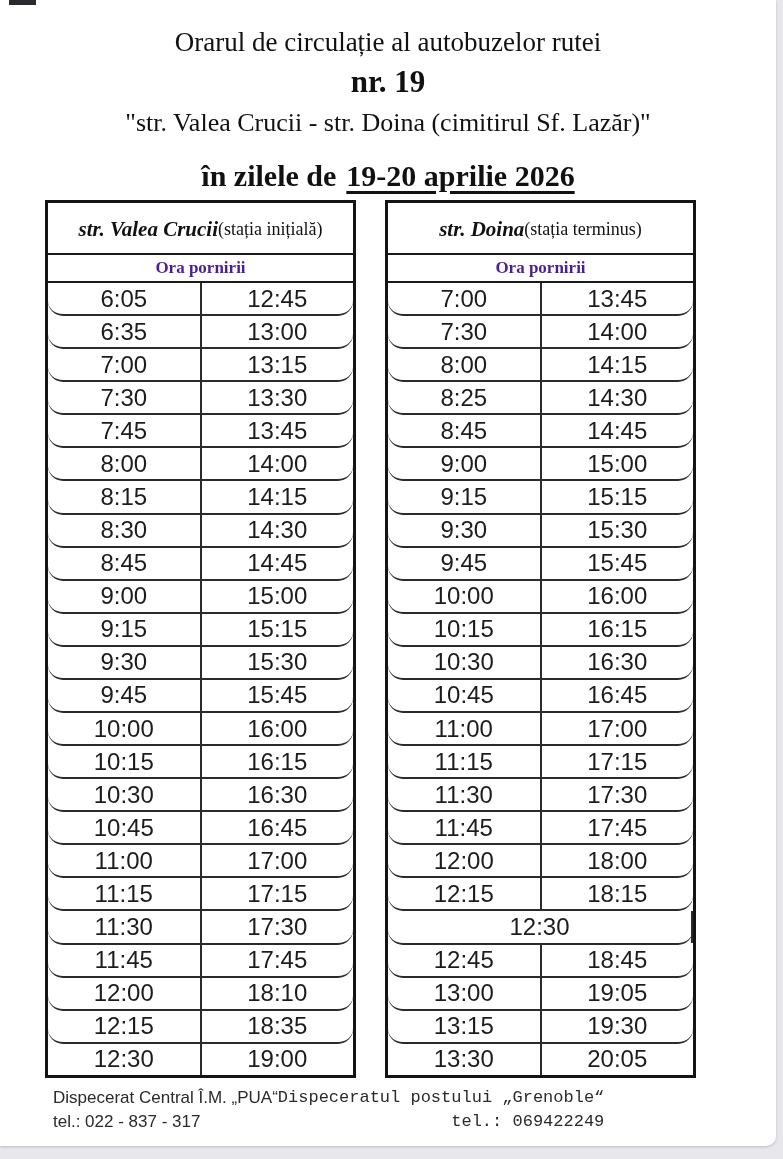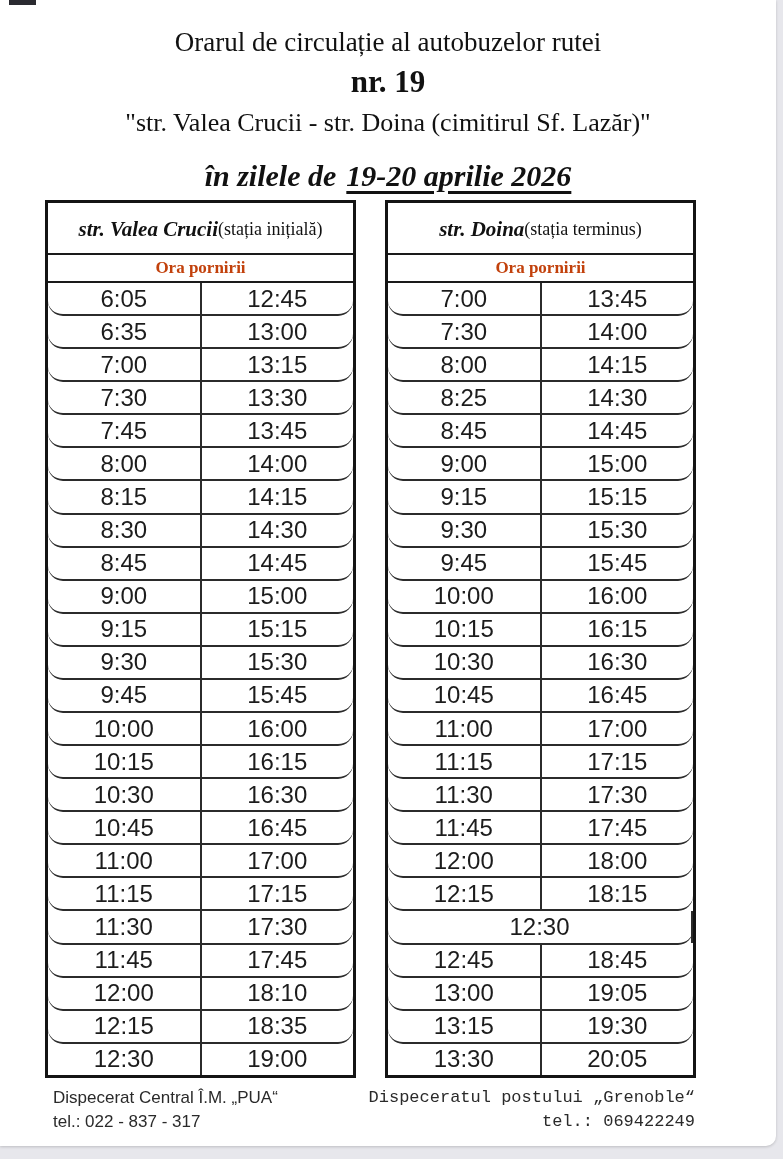--- a/index.html
+++ b/index.html
@@ -45,21 +45,20 @@
   }
   .route-line {
     margin-top: 8px;
     font-size: 26px;
     color: #111;
   }
   .date-line {
     margin-top: 21px;
     font-size: 30px;
     font-weight: bold;
-    font-style: italic;
     color: #111;
   }
   .date-underlined {
     text-decoration: underline;
     text-decoration-thickness: 3px;
     text-underline-offset: 5px;
     margin-left: 10px;
   }
 
   .sched-table {
@@ -97,21 +96,21 @@
     line-height: 18px;
   }
   .ora-cell {
     height: 28px;
     border-bottom: 2px solid #1a1a1a;
     display: flex;
     align-items: center;
     justify-content: center;
     font-size: 17px;
     font-weight: bold;
-    color: #c2410c;
+    color: #4c1d95;
   }
 
   .rows { flex: 1; display: flex; flex-direction: column; }
   .t-row {
     flex: 1;
     display: flex;
     border-bottom: 2px solid #2b2b2b;
     border-radius: 15px;
   }
   .t-row:last-child { border-bottom: none; }
@@ -125,21 +124,21 @@
     color: #1c1c1c;
   }
   .t-cell:first-child { border-right: 2px solid #2b2b2b; }
 
   .footer {
     position: absolute;
     left: 45px;
     top: 1086px;
     width: 650px;
     display: flex;
-    justify-content: space-between;
+    justify-content: flex-start;
     font-family: "Liberation Sans", sans-serif;
     font-size: 17px;
     color: #2a2a2a;
     line-height: 24px;
   }
   .footer .left-block  { text-align: left; padding-left: 8px; }
   .footer .right-block { text-align: right; font-family: Liberation Mono, monospace; }
 </style>
 </head>
 <body>

